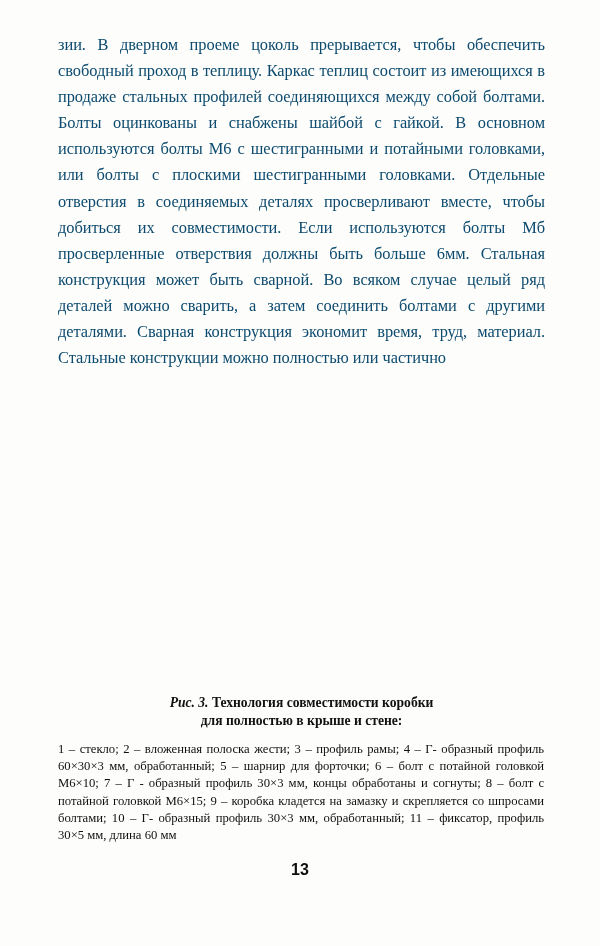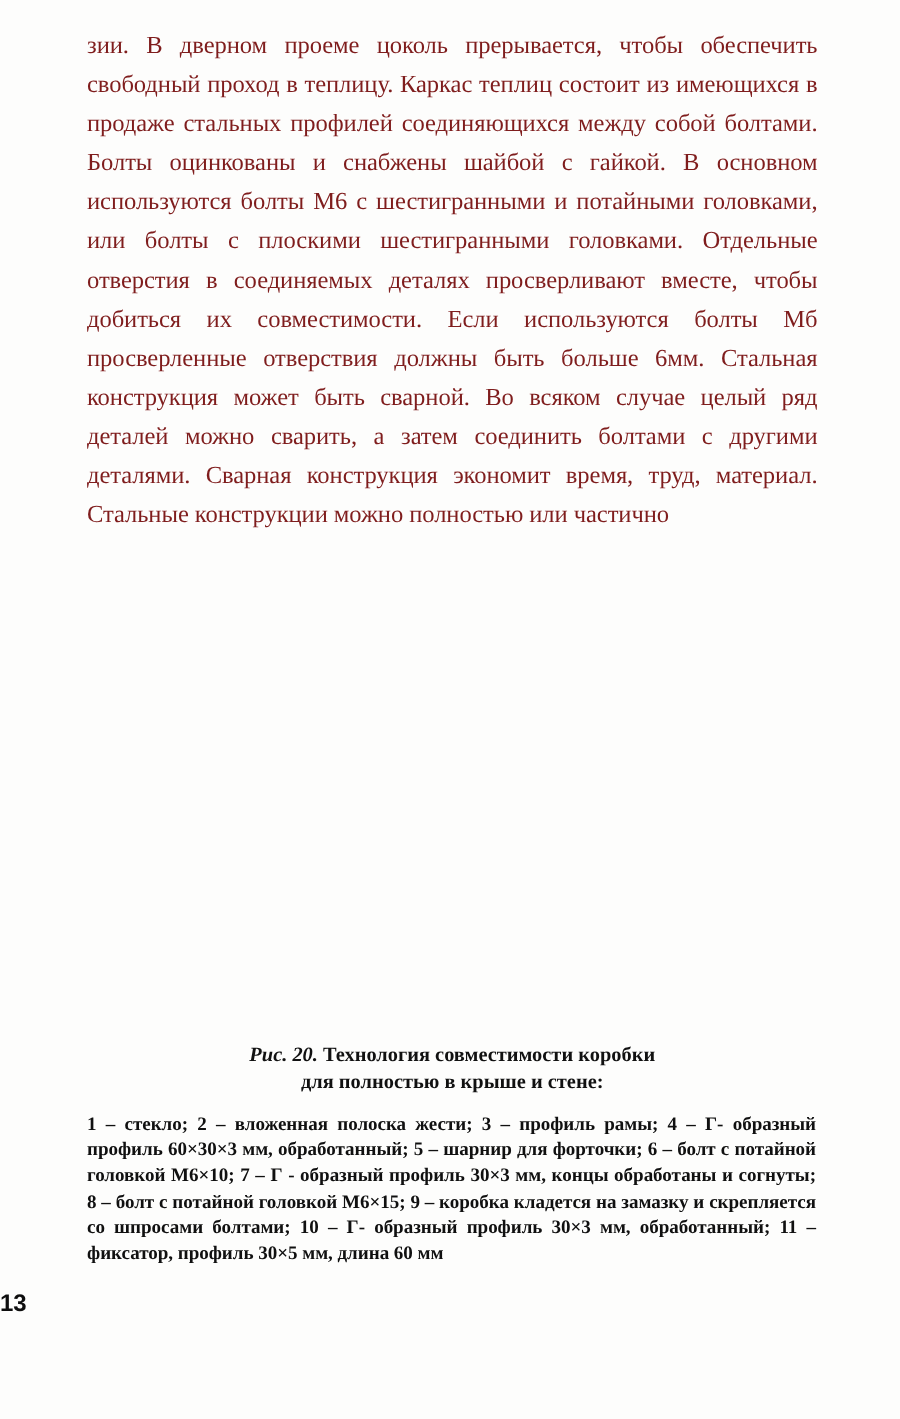--- a/index.html
+++ b/index.html
@@ -18,27 +18,27 @@
     height: 946px;
     margin: 0;
     background: #fdfdfc;
     overflow: hidden;
   }
 
   
   #body-text {
     position: absolute;
     left: 58px;
-    top: 17px;
+    top: 32px;
     width: 487px;
     font-size: 16.4px;
     line-height: 26.1px;
     text-align: justify;
     text-justify: inter-word;
-    color: #7f1d1d;
+    color: #0c4a6e;
     letter-spacing: -0.05px;
   }
   #body-text p {
     margin: 0;
     text-indent: 0;
   }
 
   
   #figure {
     position: absolute;
@@ -68,34 +68,35 @@
   #caption .cap-line { display: block; }
 
   
   #legend {
     position: absolute;
     left: 58px;
     top: 741px;
     width: 486px;
     font-size: 12.7px;
     line-height: 17.2px;
-    font-weight: bold;
+    font-weight: normal;
     text-align: justify;
     text-justify: inter-word;
     color: #101010;
     letter-spacing: -0.02px;
   }
   #legend p { margin: 0; }
 
   
   #folio {
     position: absolute;
     left: 0;
     top: 861px;
     width: 600px;
+    text-align: center;
     font-size: 16px;
     font-weight: bold;
     color: #0e0e0e;
     font-family: "Liberation Sans", "DejaVu Sans", sans-serif;
   }
 
   
   .lbl {
     font-family: "Liberation Sans", "DejaVu Sans", sans-serif;
     font-size: 13px;
@@ -270,21 +271,21 @@
           <text class="lbl" x="349" y="659">6</text>
           <text class="lbl" x="193" y="709" text-anchor="end">11</text>
           <text class="lbl-sm" x="268" y="682" text-anchor="middle" transform="rotate(-90 268 682)">20</text>
         </g>
 
       </g>
     </svg>
   </div>
 
   <div id="caption">
-    <span class="cap-line"><span class="fignum">Рис. 20.</span> <span>Технология совместимости коробки</span></span>
+    <span class="cap-line"><span class="fignum">Рис. 3.</span> <span>Технология совместимости коробки</span></span>
     <span class="cap-line">для полностью в крыше и стене:</span>
   </div>
 
   <div id="legend">
     <p>1 – стекло; 2 – вложенная полоска жести; 3 – профиль рамы; 4 – Г- образный профиль 60×30×3 мм, обработанный; 5 – шарнир для форточки; 6 – болт с потайной головкой М6×10; 7 – Г - образный профиль 30×3 мм, концы обработаны и согнуты; 8 – болт с потайной головкой М6×15; 9 – коробка кладется на замазку и скрепляется со шпросами болтами; 10 – Г- образный профиль 30×3 мм, обработанный; 11 – фиксатор, профиль 30×5 мм, длина 60 мм</p>
   </div>
 
   <div id="folio">13</div>
 
 </div>

